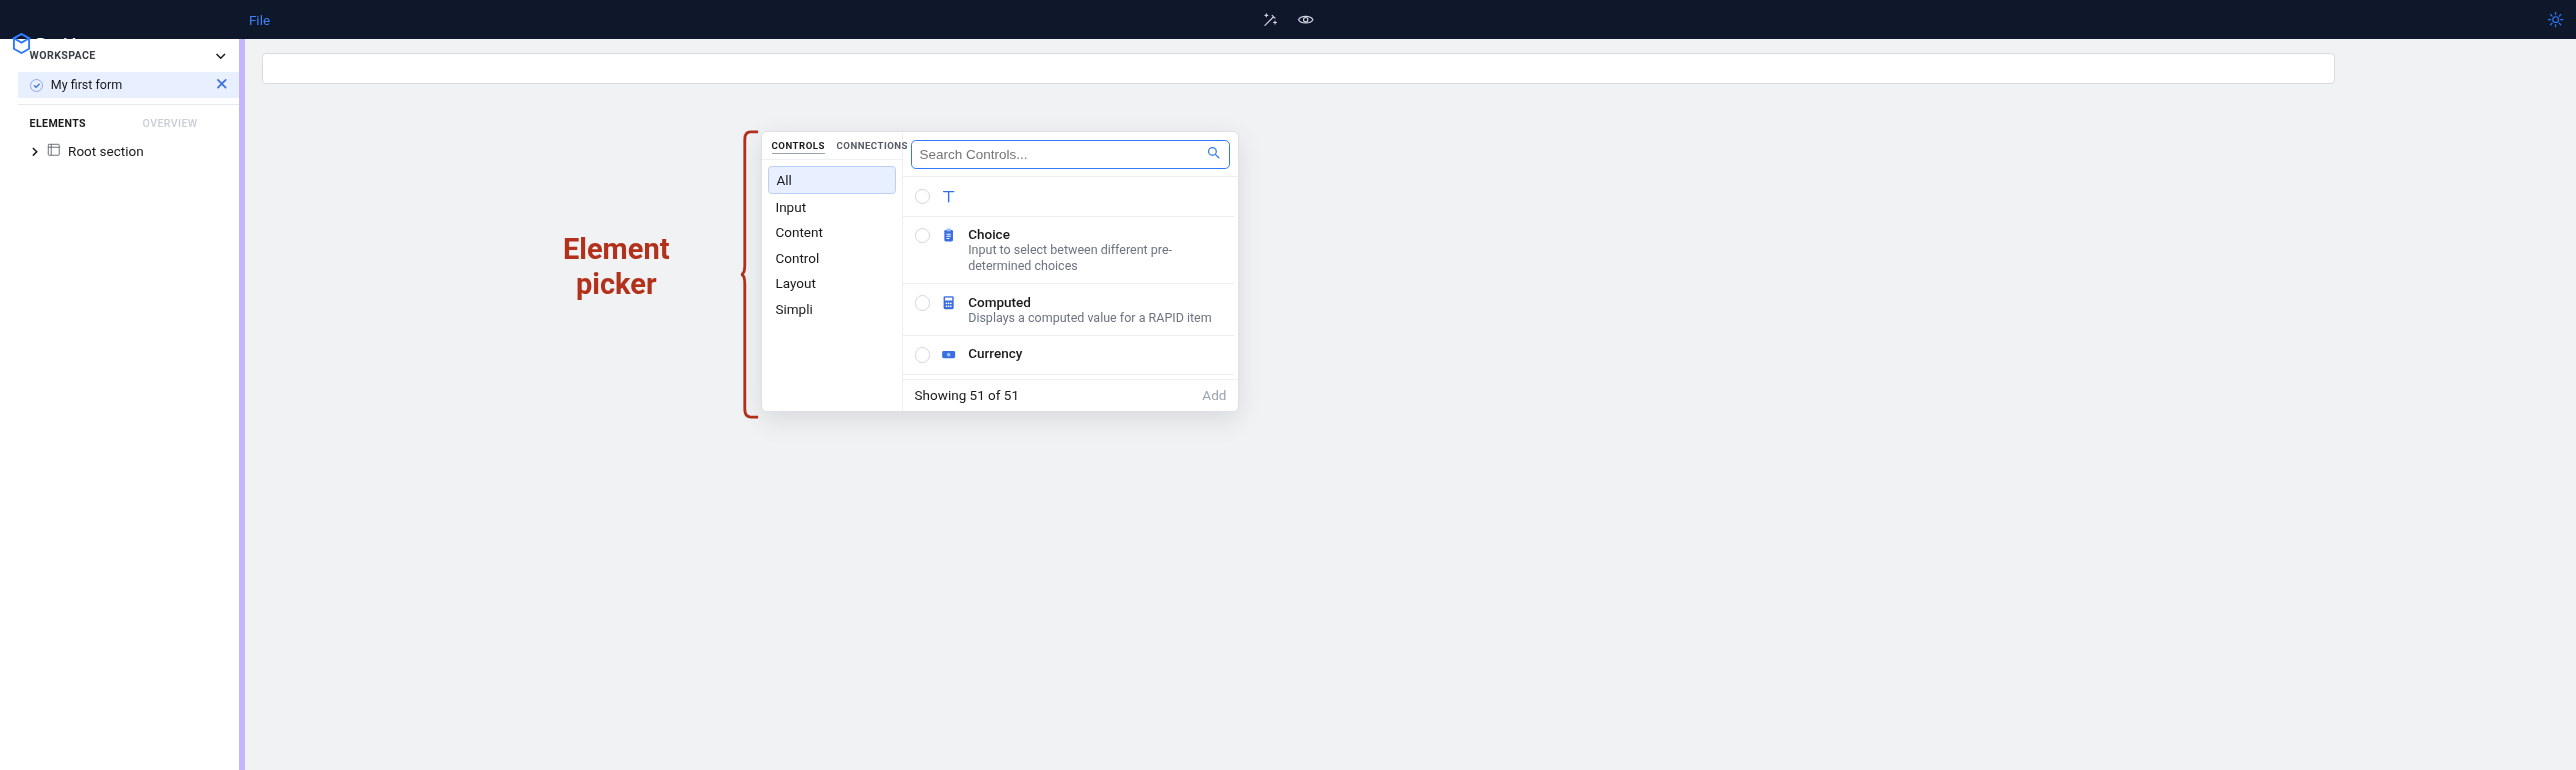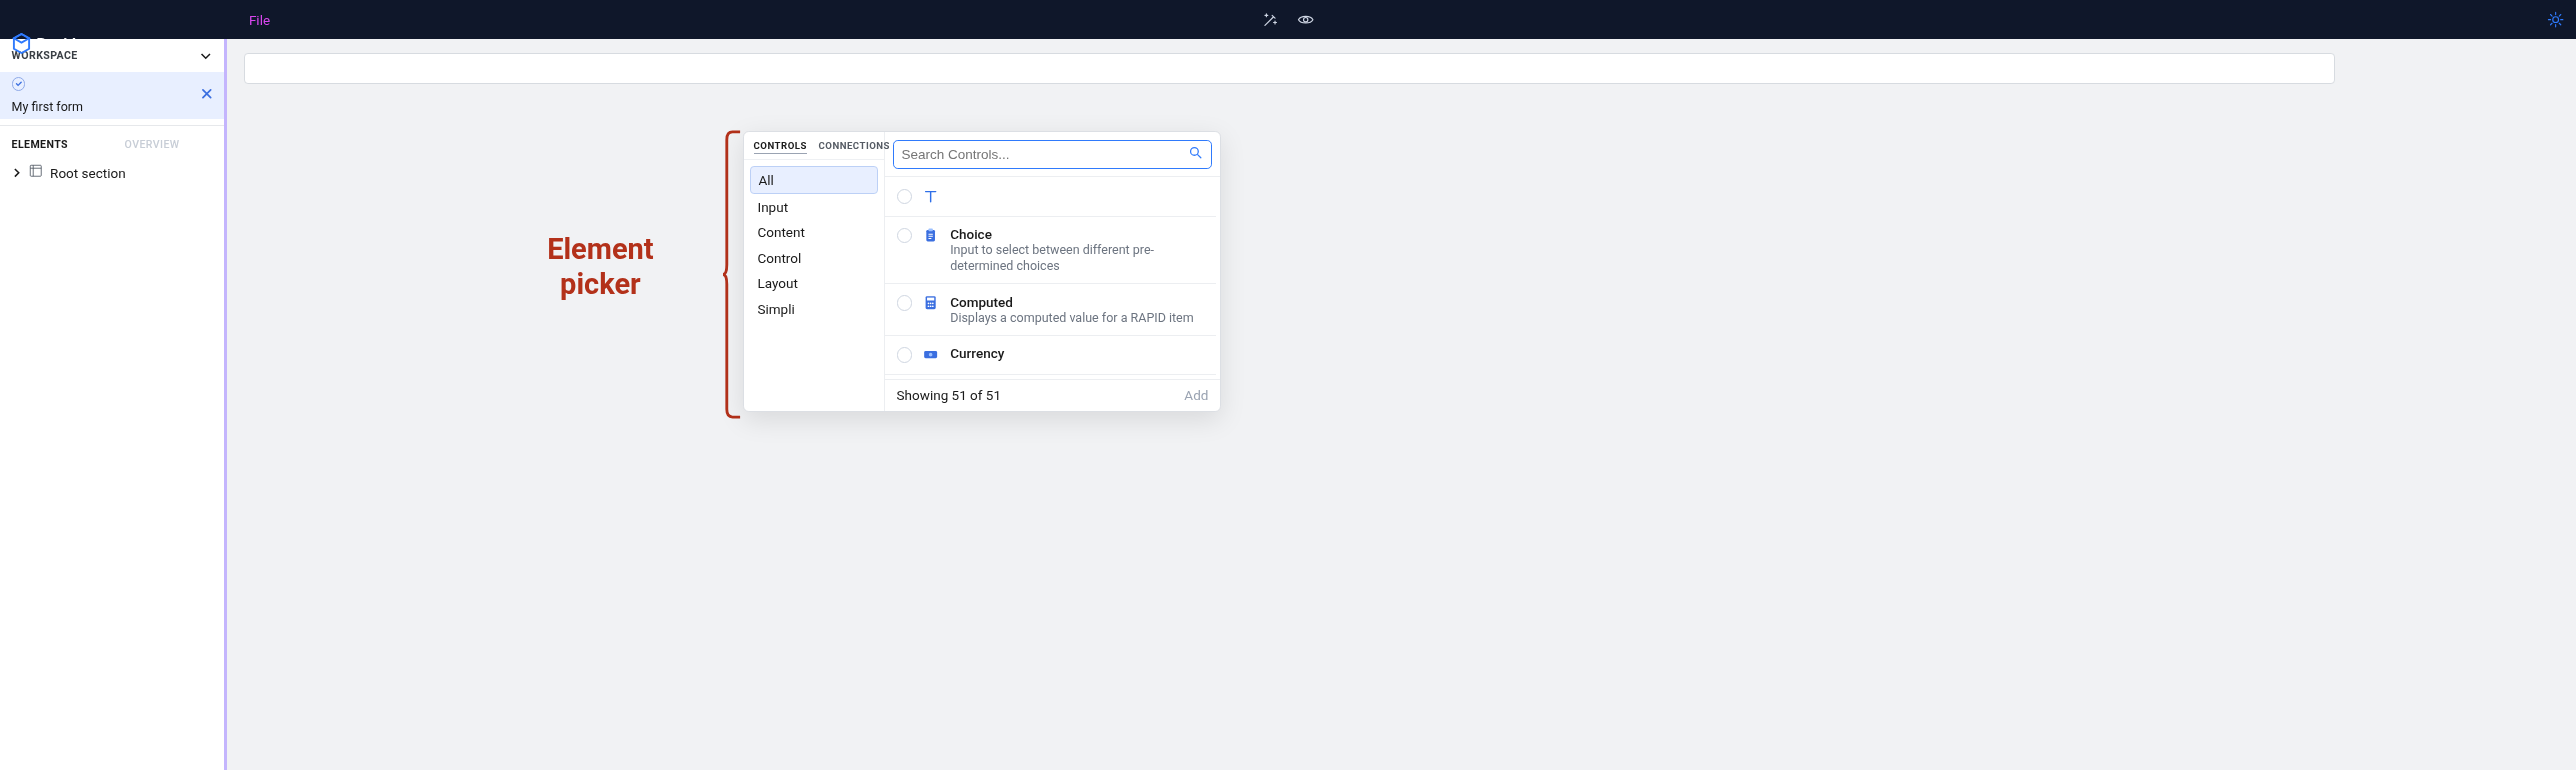--- a/index.html
+++ b/index.html
@@ -19,21 +19,21 @@
     padding: 0 11.6px;
     position: relative;
   }
   .brand {
     display: flex; align-items: center; gap: 5.8px;
     color: #fff; font-weight: 700; font-size: 15.4px; margin-top: 48px;
   }
   .brand-icon svg { display: block; }
   .file-menu {
     margin-left: 173px;
-    color: #d946ef;
+    color: #3b82f6;
     font-size: 13.5px;
     cursor: pointer;
   }
   .top-center-icons {
     position: absolute;
     left: 50%;
     transform: translateX(-50%);
     display: flex; gap: 17.3px; align-items: center;
     color: #cfd6e4;
   }
@@ -44,40 +44,41 @@
   .icon-svg { width: 17.3px; height: 17.3px; display: block; }
   .icon-svg path, .icon-svg circle, .icon-svg line { stroke: currentColor; stroke-width: 1.6; fill: none; stroke-linecap: round; }
 
   
   .main {
     height: calc(100vh - 39px);
     display: flex;
   }
   .sidebar {
     width: 227px;
-    border-right: 3px solid #c4b5fd;
+    border-right: 6px solid #c4b5fd;
     background: #fff;
     display: flex; flex-direction: column;
     font-size: 12.5px;
+    margin-left: 18px;
   }
   .sidebar-section-header {
     display: flex; align-items: center; justify-content: space-between;
     padding: 9.6px 11.6px;
     font-weight: 700; font-size: 10.6px; letter-spacing: 0.4px;
     color: #3a3f45;
     text-transform: uppercase;
   }
   .chevron svg { width: 13.5px; height: 13.5px; display: block; stroke: #1a1a1a; }
   .ws-item {
     display: flex; align-items: center; justify-content: space-between;
     padding: 5.8px 11.6px;
     background: #e8efff;
     cursor: pointer;
   }
-  .ws-item-left { display: flex; align-items: flex-start; gap: 7.7px; flex-direction: column; }
+  .ws-item-left { display: flex; align-items: flex-end; gap: 7.7px; }
   .ws-check {
     width: 13.5px; height: 13.5px; border-radius: 50%;
     display: flex; align-items: center; justify-content: center;
     border: 1.9px solid #8ea9e8;
     color: #3b6fe0;
   }
   .ws-close { color: #3b6fe0; cursor: pointer; }
   .divider { height: 1px; background: #e6e8eb; margin-top: 5.8px; }
   .sidebar-tabs {
     display: flex; gap: 11.6px; padding: 11.6px 11.6px 7.7px;

